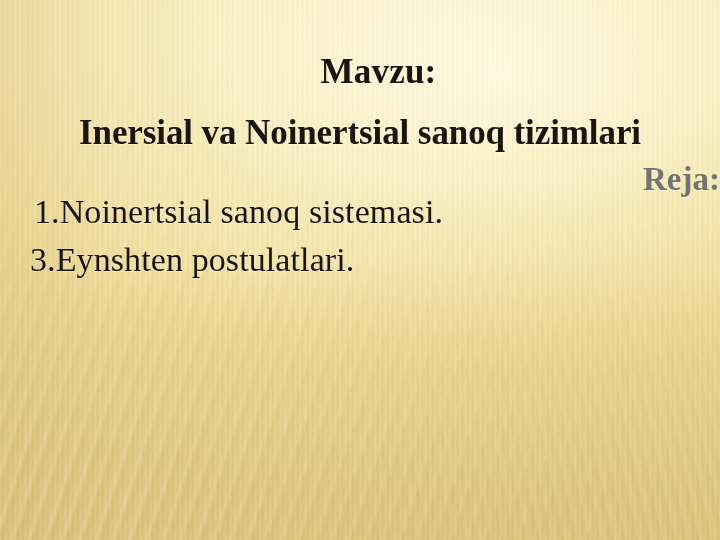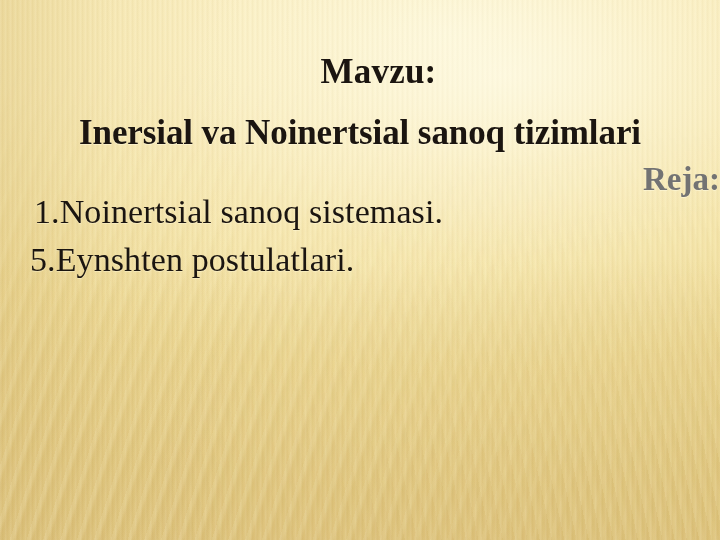--- a/index.html
+++ b/index.html
@@ -169,17 +169,17 @@
 
     <div class="title-block">
       <div class="title-line title-line-1">Mavzu:</div>
       <div class="title-line title-line-2">Inersial va Noinertsial sanoq tizimlari</div>
     </div>
 
     <div class="subtitle">Reja:</div>
 
     <ul class="list">
       <li class="list-item">1.Noinertsial sanoq sistemasi.</li>
-      <li class="list-item">5.Eynshten postulatlari.</li>
+      <li class="list-item">3.Eynshten postulatlari.</li>
     </ul>
 
   </div>
 </div>
 
 </body></html>

